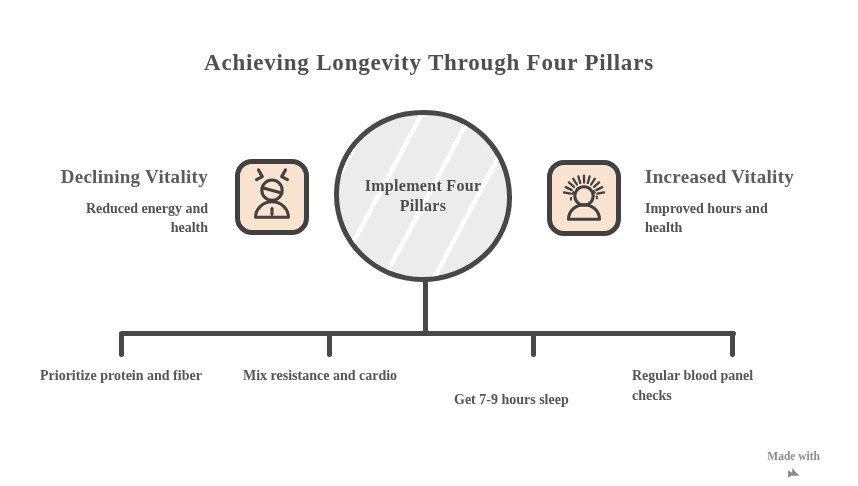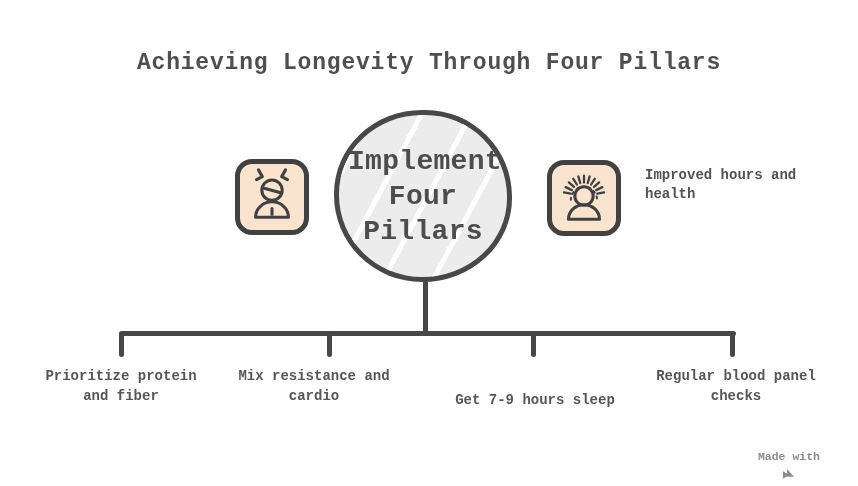--- a/index.html
+++ b/index.html
@@ -3,54 +3,54 @@
 <meta charset="utf-8">
 <style>
   :root{
     --line:#484848; --peach:#fbe4cf; --title:#4f4f4f; --heading:#5c5c5c;
     --body:#525252; --circle-fill:#ececec; --watermark:#8c8c8c; --bg:#ffffff;
   }
   *{margin:0;padding:0;box-sizing:border-box;}
   html,body{background:#888;}
   .stage{
     position:relative;width:858px;height:486px;background:var(--bg);
-    font-family:Liberation Mono, monospace;overflow:hidden;margin:0 auto;
+    font-family:Liberation Serif, serif;overflow:hidden;margin:0 auto;
   }
   .title{
     position:absolute;top:50px;left:0;width:100%;text-align:center;
     font-size:23px;font-weight:bold;letter-spacing:.8px;color:var(--title);
   }
   
   .circle{
     position:absolute;left:334px;top:110px;width:178px;height:172px;
     border:5px solid var(--line);
     border-radius:50% 49% 51% 50% / 49% 51% 49% 51%;
     background:var(--circle-fill);
     display:flex;align-items:center;justify-content:center;
   }
   .circle::before{
     content:"";position:absolute;inset:0;border-radius:inherit;
     background:repeating-linear-gradient(118deg,transparent 0 26px,rgba(255,255,255,.95) 26px 31px,transparent 31px 44px);
   }
   .circle-label{
-    position:relative;width:150px;text-align:center;font-size:28px;
+    position:relative;width:150px;text-align:center;font-size:16px;
     font-weight:bold;color:#4d4d4d;line-height:1.25;letter-spacing:.3px;
   }
   
   .conn-v{position:absolute;left:423px;top:280px;width:5px;height:53px;background:var(--line);border-radius:3px;}
   .conn-h{position:absolute;left:119px;top:331px;width:617px;height:5px;background:var(--line);border-radius:3px;}
   .drop{position:absolute;top:333px;width:5px;height:24px;background:var(--line);border-radius:3px;}
   .drop-1{left:119px;} .drop-2{left:327px;} .drop-3{left:531px;} .drop-4{left:730px;}
   
   .pillar-label{
-    position:absolute;top:366px;width:162px;text-align:center;
+    position:absolute;top:366px;width:162px;
     font-size:14px;font-weight:bold;color:#565656;line-height:1.45;
   }
-  .pillar-label-1{left:40px;} .pillar-label-2{left:233px;}
-  .pillar-label-3{left:454px;margin-top:24px;} .pillar-label-4{left:655px;}
+  .pillar-label-1{left:40px;} .pillar-label-2{left:243px;}
+  .pillar-label-3{left:454px;margin-top:24px;} .pillar-label-4{left:632px;}
   
   .icon-box{
     position:absolute;width:74px;height:76px;background:var(--peach);
     border:5px solid #414141;border-radius:17px;
     display:flex;align-items:center;justify-content:center;
   }
   .icon-box::before{
     content:"";position:absolute;left:-10px;top:-8px;right:-4px;bottom:4px;
     background:var(--peach);transform:rotate(9deg);border-radius:14px;z-index:-1;
   }
@@ -73,20 +73,24 @@
   }
   .watermark svg{display:block;}
 </style>
 </head>
 <body>
 
 <div class="stage">
 
   <div class="title">Achieving Longevity Through Four Pillars</div>
 
+  <div class="node-text node-text-left">
+    <div class="node-heading">Declining Vitality</div>
+    <div class="node-desc">Reduced energy and health</div>
+  </div>
   <div class="icon-box icon-left">
     <span>
       <svg width="58" height="60" viewBox="-30 -33 60 62" fill="none" stroke="#414141" stroke-width="3.2" stroke-linecap="round" stroke-linejoin="round">
         <polyline points="-14,-28 -10,-21 -16,-18"></polyline>
         <polyline points="14,-28 10,-21 16,-18"></polyline>
         <circle cx="0" cy="-7" r="10.5"></circle>
         <line x1="-10" y1="-9.5" x2="10" y2="-4"></line>
         <path d="M -17,21 A 17,16 0 0 1 17,21 L -17,21 Z"></path>
         <line x1="0" y1="12" x2="0" y2="18"></line>
       </svg>
@@ -113,20 +117,21 @@
           <line x1="-12.6" y1="-8.1" x2="-18.9" y2="-11.2"></line>
           <line x1="-13.8" y1="-4.4" x2="-20.7" y2="-5.7"></line>
         </g>
         <path d="M -13.5,2 A 13.5,13.5 0 1 1 13.5,2" stroke-width="2" stroke-dasharray="2.2 4.2"></path>
         <circle cx="0" cy="-2" r="9.5" stroke-width="3.2"></circle>
         <path d="M -16,22 A 16,15 0 0 1 16,22 L -16,22 Z" stroke-width="3.2"></path>
       </svg>
     </span>
   </div>
   <div class="node-text node-text-right">
+    <div class="node-heading">Increased Vitality</div>
     <div class="node-desc">Improved hours and health</div>
   </div>
 
   <div class="conn-v"></div>
   <div class="conn-h"></div>
   <div class="drop drop-1"></div>
   <div class="drop drop-2"></div>
   <div class="drop drop-3"></div>
   <div class="drop drop-4"></div>
 

